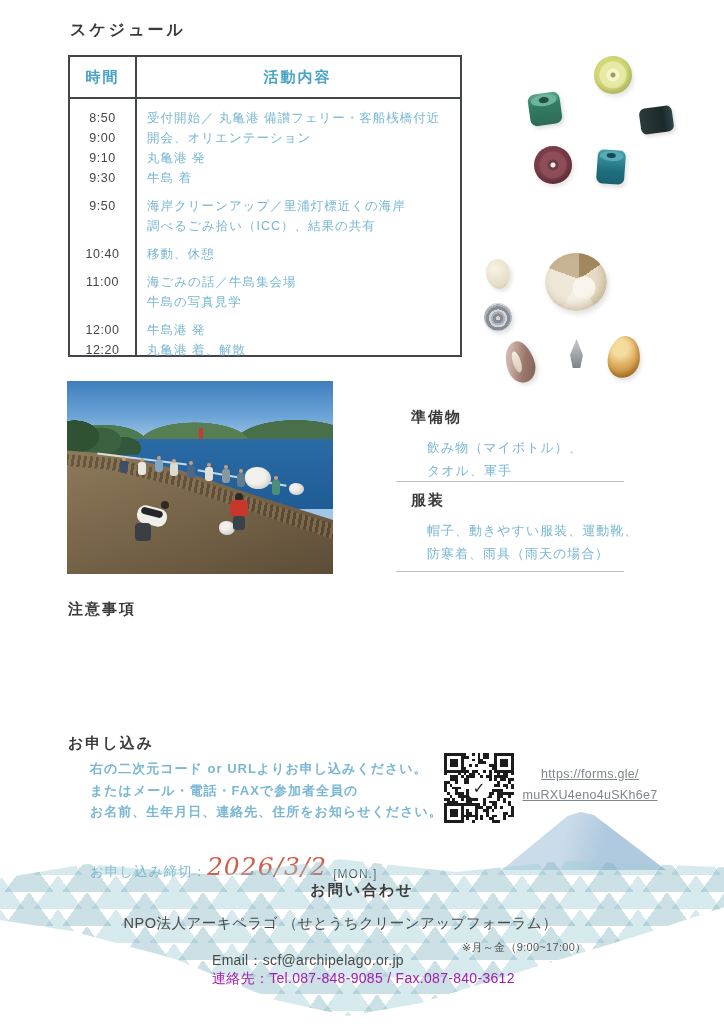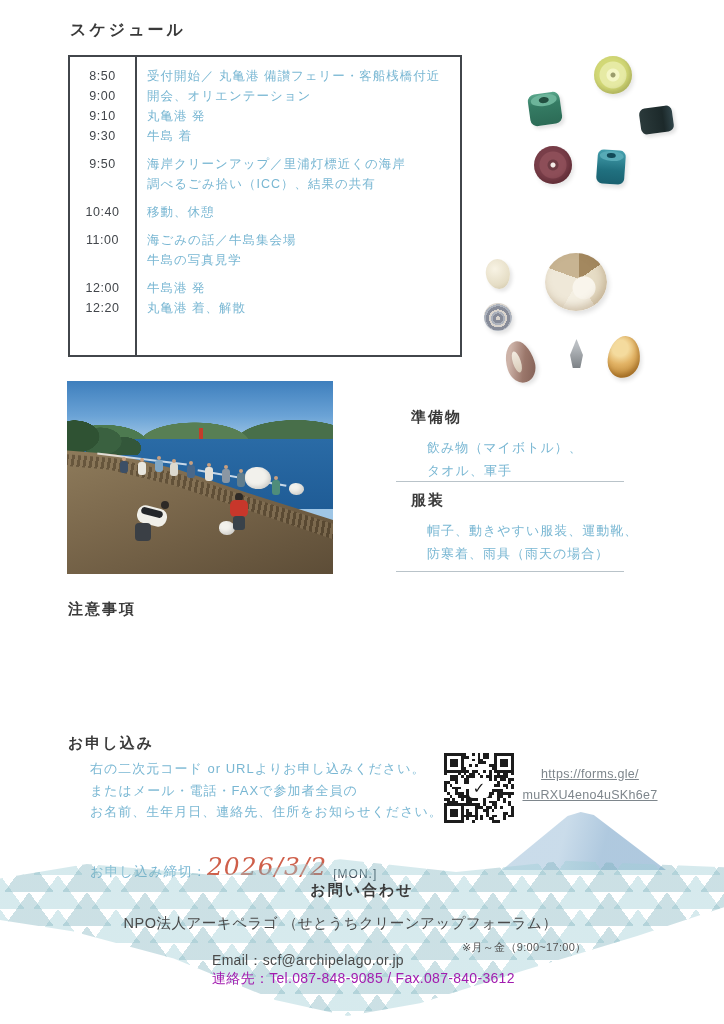--- a/index.html
+++ b/index.html
@@ -97,21 +97,21 @@
   .bag{position:absolute;border-radius:45% 55% 50% 50%;background:#f2f1ec;box-shadow:inset -2px -2px 4px rgba(0,0,0,.15);}
 
   
   .info-item{position:absolute;color:#79b7d3;font-size:13px;letter-spacing:1px;line-height:23px;white-space:nowrap;}
   .divider{position:absolute;height:1px;background:#b9c3c9;}
 
   
   .notes-list{position:absolute;left:84px;top:626px;font-size:12.5px;color:#79b7d3;letter-spacing:1px;line-height:18.5px;white-space:nowrap;}
 
   
-  .apply-lines{position:absolute;left:90px;top:758px;font-size:13px;color:#79b7d3;letter-spacing:1px;line-height:21.5px;white-space:nowrap;}
+  .apply-lines{position:absolute;left:90px;top:758px;font-size:13px;color:#79b7d3;letter-spacing:1px;line-height:21.5px;white-space:nowrap;font-weight:bold;}
   .deadline{position:absolute;left:90px;top:852px;display:flex;align-items:flex-end;white-space:nowrap;}
   .deadline .lbl{font-size:13.5px;color:#79b7d3;letter-spacing:1px;}
   .deadline .date{font-family:"DejaVu Serif","Liberation Serif",serif;font-style:italic;font-size:25px;color:#cf5f4a;letter-spacing:1px;}
   .deadline .day{font-size:12px;color:#3e4a55;margin-left:6px;letter-spacing:1px;}
 
   
   .qr{position:absolute;left:443px;top:752px;width:72px;height:72px;background:#fff;padding:1px;box-sizing:border-box;
       display:grid;grid-template-columns:repeat(25,1fr);grid-template-rows:repeat(25,1fr);}
   .qr .qm{background:#1c1c1c;}
   .qr-logo{position:absolute;left:469px;top:778px;width:20px;height:20px;background:#fff;border-radius:4px;
@@ -138,20 +138,24 @@
   .contact-tel{position:absolute;left:212px;top:970px;font-size:14px;color:#a21caf;letter-spacing:.3px;white-space:nowrap;}
 </style>
 </head>
 <body>
 
 <div class="page">
 
   <div class="h-main" style="left:70px;top:20px;">スケジュール</div>
 
   <div class="tbl">
+    <div class="tbl-head">
+      <div class="c1">時間</div>
+      <div class="c2">活動内容</div>
+    </div>
     <div class="tbl-body">
         <div class="sch-row">
           <div class="sch-time">8:50</div>
           <div class="sch-act">
             <div>受付開始／ 丸亀港 備讃フェリー・客船桟橋付近</div>
           </div>
         </div>
         <div class="sch-row">
           <div class="sch-time">9:00</div>
           <div class="sch-act">

